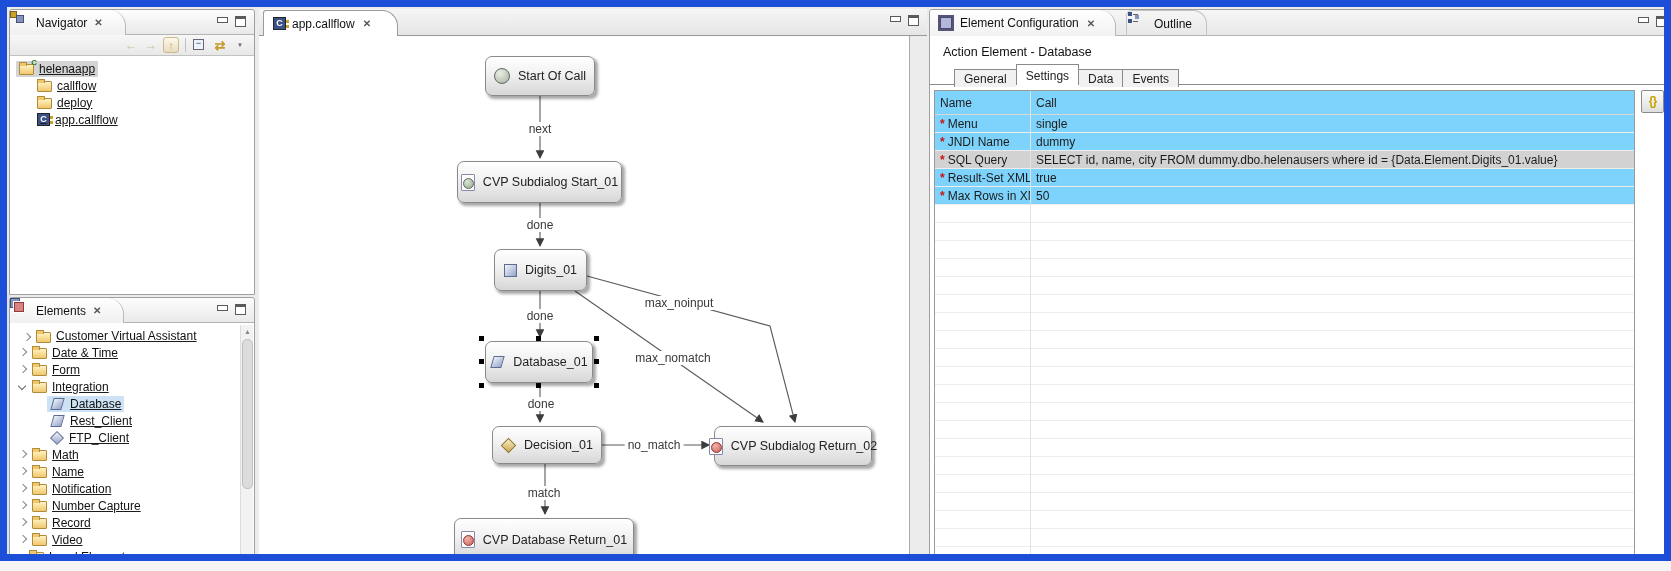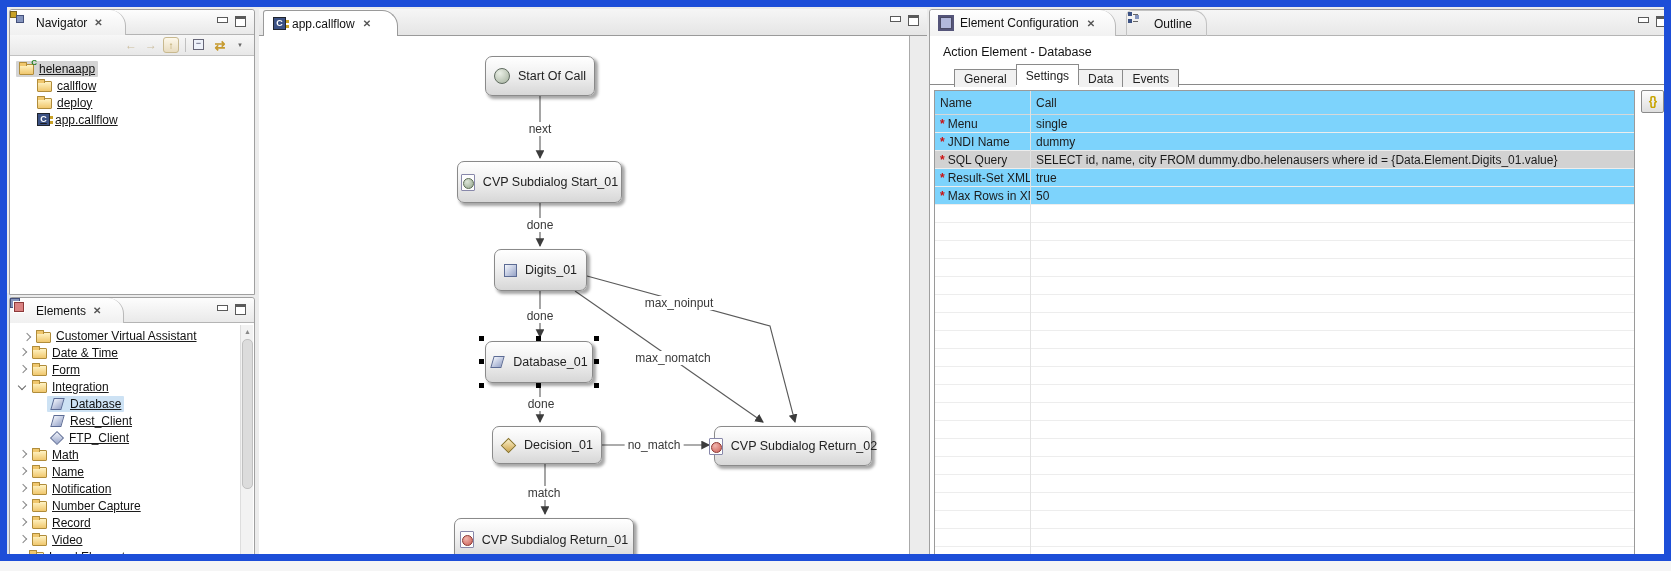--- a/index.html
+++ b/index.html
@@ -400,21 +400,21 @@
           <span data-icon="parallelogram"></span>
           <span class="nlabel">Database_01</span>
         </div>
       </div>
       <div class="node" style="left:233px;top:390px;width:110px;height:38px">
         <span data-icon="diamond-gold"></span>
         <span class="nlabel">Decision_01</span>
       </div>
       <div class="node" style="left:195px;top:482px;width:180px;height:43px">
         <span data-icon="subdialog-return"></span>
-        <span class="nlabel">CVP Subdialog Return_01</span>
+        <span class="nlabel">CVP Database Return_01</span>
       </div>
       <div class="node" style="left:455px;top:390px;width:158px;height:40px">
         <span data-icon="subdialog-return"></span>
         <span class="nlabel">CVP Subdialog Return_02</span>
       </div>
     </div>
   </section>
 
   <section class="rightpanel">
     <div class="rp-tabstrip">

